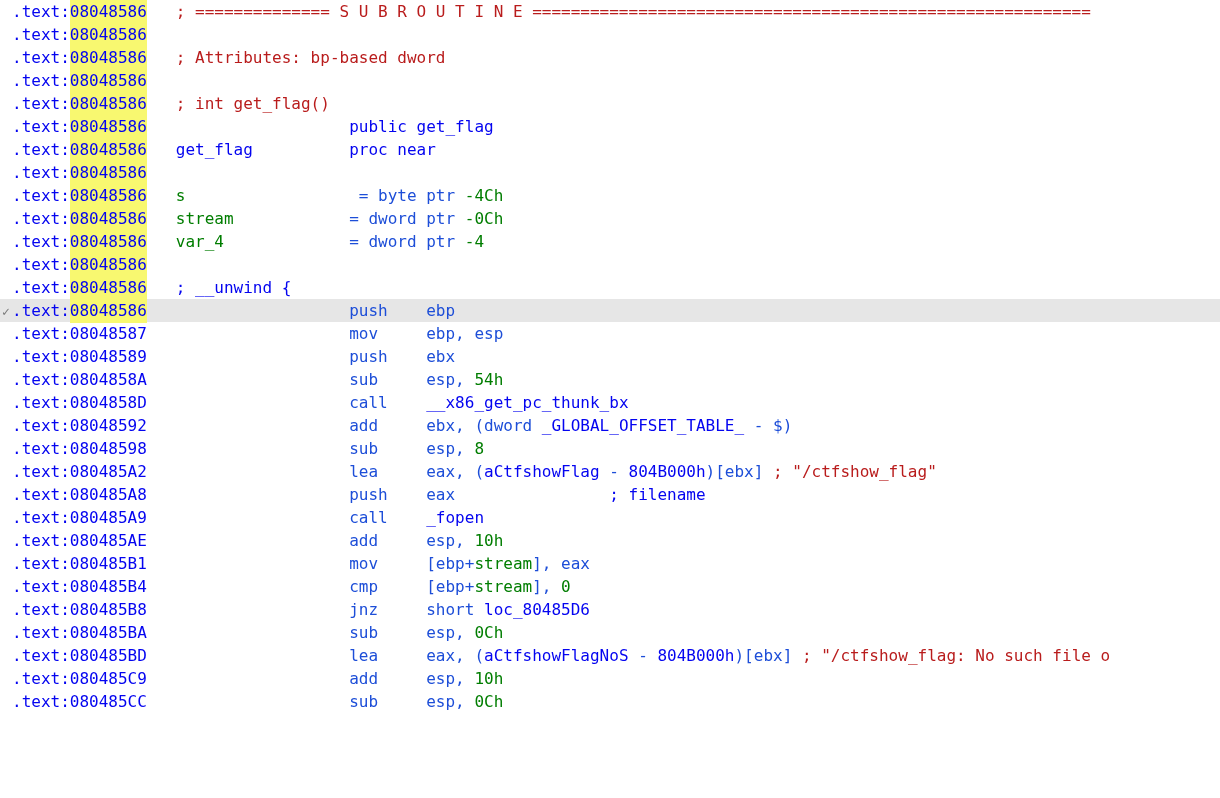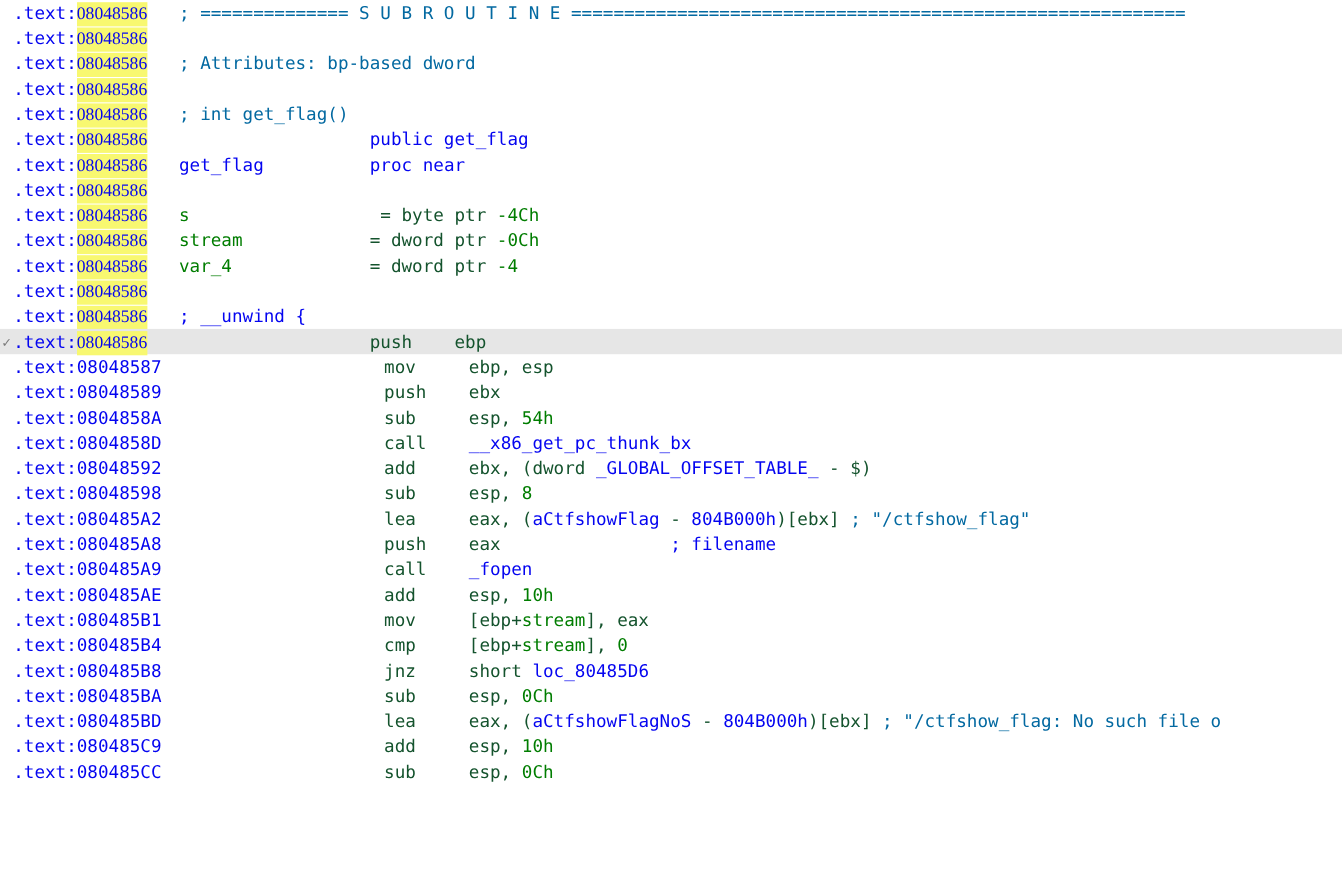--- a/index.html
+++ b/index.html
@@ -4,24 +4,24 @@
 <style>
   html,body{margin:0;padding:0;background:#ffffff;}
   .ida{
     position:relative;width:1220px;height:798px;overflow:hidden;
     font-family:"DejaVu Sans Mono",monospace;font-size:16px;line-height:23px;
     background:#ffffff;
   }
   .line{white-space:pre;height:23px;position:relative;padding-left:12px;}
   .line.cur{background:#e6e6e6;}
   .b{color:#0404f0;}
-  .n{color:#14532d;}
+  .n{color:#1d4ed8;}
   .g{color:#007d00;}
-  .c{color:#0369a1;}
-  .addr.hl{background:#f8f870;padding:2px 0 3px;font-family:Liberation Serif, serif;}
+  .c{color:#b91c1c;}
+  .addr.hl{background:#f8f870;padding:2px 0 3px;}
   .check{
     position:absolute;left:2px;top:1px;color:#7a7a7a;
     font-size:13px;line-height:23px;
   }
   .caret{
     display:inline-block;width:0;height:17px;border-left:2px solid #000;
     vertical-align:-3px;margin-right:-2px;
   }
 </style>
 </head>

